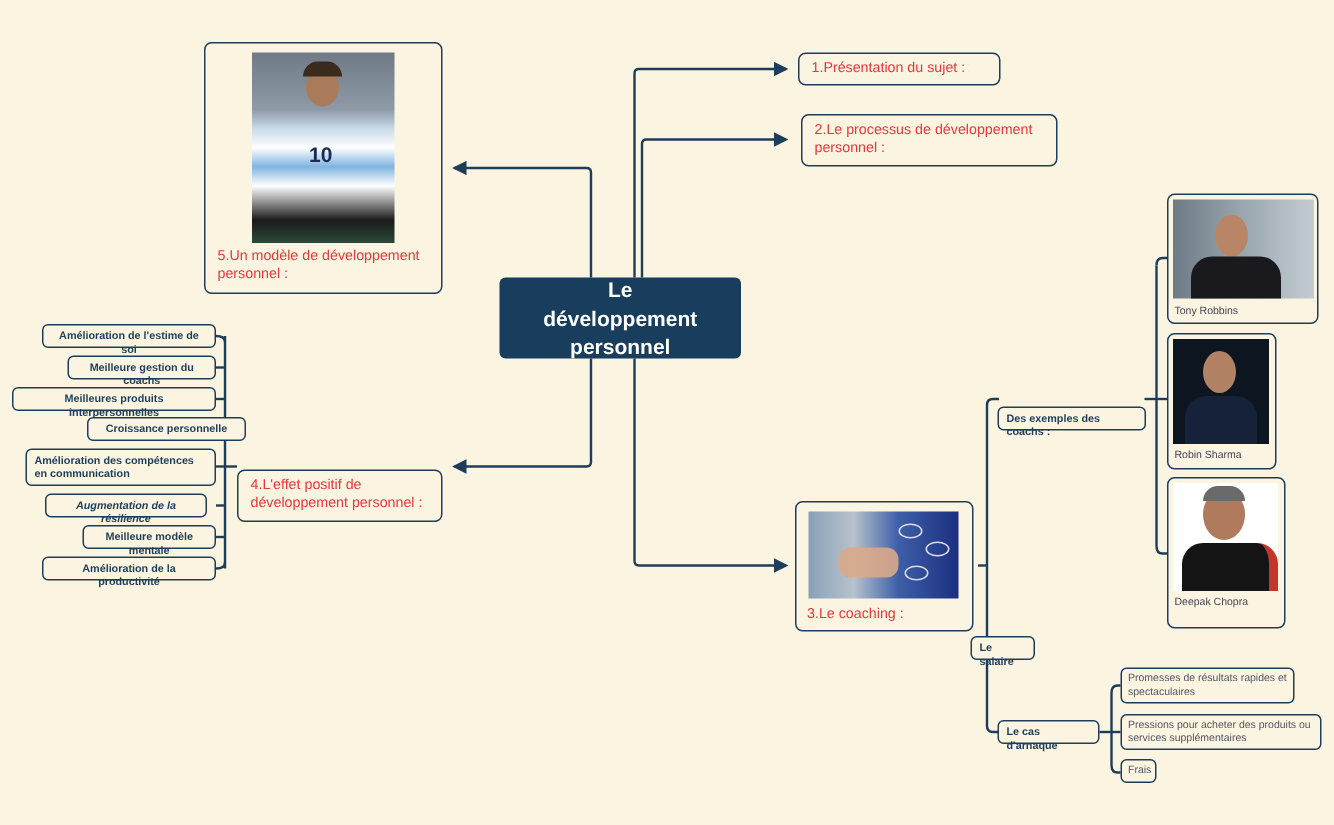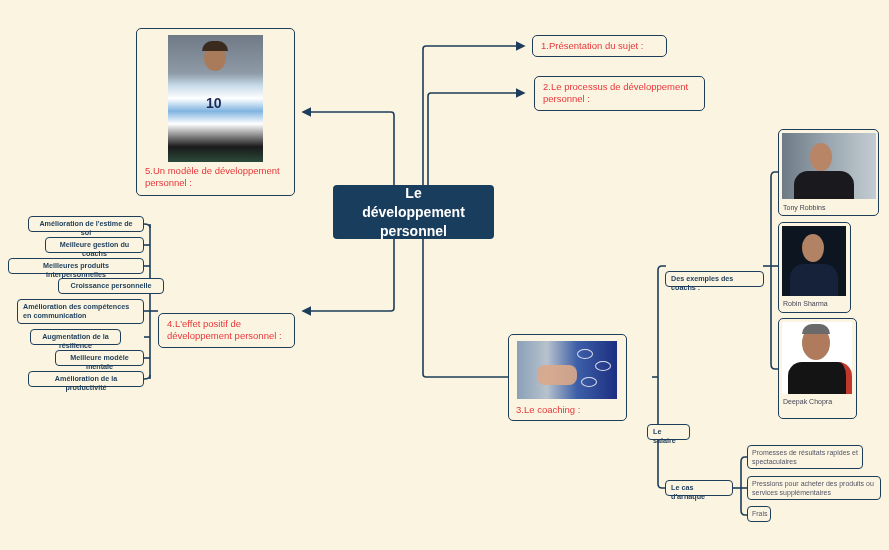--- a/index.html
+++ b/index.html
@@ -85,25 +85,25 @@
 
 <div class="node main-red" style="left:158px;top:294px;width:137px;height:35px;margin-top:19px;">
   <span>4.L'effet positif de développement personnel :</span>
 </div>
 
 <div class="node sub" style="left:28px;top:216px;width:116px;height:16px;text-align:center;"><span>Amélioration de l'estime de soi</span></div>
 <div class="node sub" style="left:45px;top:237px;width:99px;height:16px;text-align:center;"><span>Meilleure gestion du coachs</span></div>
 <div class="node sub" style="left:8px;top:258px;width:136px;height:16px;text-align:center;"><span>Meilleures produits interpersonnelles</span></div>
 <div class="node sub" style="left:58px;top:278px;width:106px;height:16px;text-align:center;"><span>Croissance personnelle</span></div>
 <div class="node sub" style="left:17px;top:299px;width:127px;height:25px;"><span>Amélioration des compétences en communication</span></div>
-<div class="node sub" style="left:30px;top:329px;width:91px;height:16px;text-align:center;"><span>Augmentation  de la résilience</span></div>
+<div class="node sub" style="left:30px;top:329px;width:108px;height:16px;text-align:center;font-style:italic;"><span>Augmentation  de la résilience</span></div>
 <div class="node sub" style="left:55px;top:350px;width:89px;height:16px;text-align:center;"><span>Meilleure modèle mentale</span></div>
 <div class="node sub" style="left:28px;top:371px;width:116px;height:16px;text-align:center;"><span>Amélioration de la productivité</span></div>
 
-<div class="node" style="left:508px;top:334px;width:119px;height:87px;padding-left:44px;">
+<div class="node" style="left:530px;top:334px;width:119px;height:87px;padding-left:44px;">
   <div class="photo" style="left:8px;top:6px;width:100px;height:58px;background:linear-gradient(90deg,#8aa0b8 0%,#b7c2cc 30%,#3d5fa8 60%,#1c2f80 100%);">
     <div style="position:absolute;left:20px;top:24px;width:40px;height:20px;border-radius:8px;background:#d9a88a;opacity:0.9;"></div>
     <div style="position:absolute;left:60px;top:8px;width:14px;height:8px;border:1px solid #dde;border-radius:50%;"></div>
     <div style="position:absolute;left:78px;top:20px;width:14px;height:8px;border:1px solid #dde;border-radius:50%;"></div>
     <div style="position:absolute;left:64px;top:36px;width:14px;height:8px;border:1px solid #dde;border-radius:50%;"></div>
   </div>
   <div class="main-red" style="position:absolute;left:1px;top:67px;padding:2px 6px;">3.Le coaching :</div>
 </div>
 
 <div class="node sub" style="left:665px;top:259px;width:99px;height:16px;margin-top:12px;">

